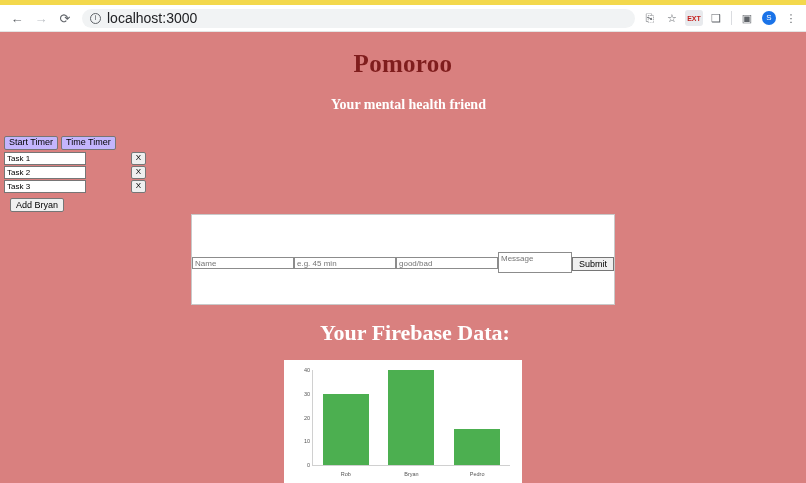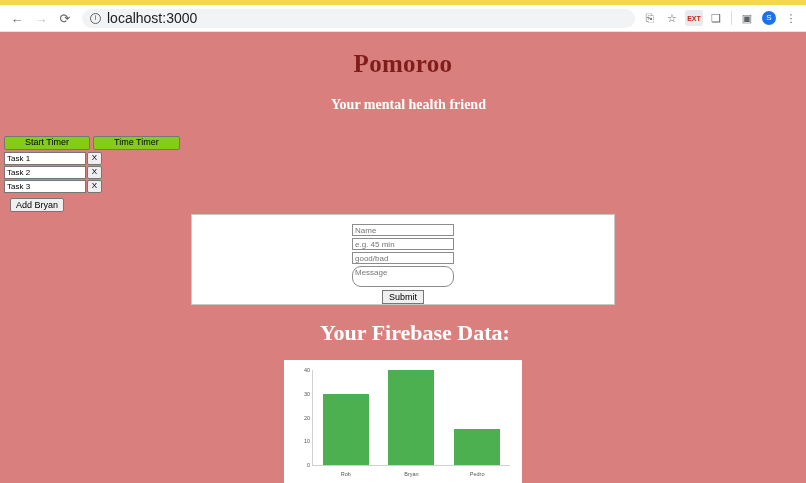--- a/index.html
+++ b/index.html
@@ -126,37 +126,38 @@
   .left-panel {
     position: absolute;
     left: 4px;
     top: 104px;
     width: 200px;
   }
   .btn-row { display: flex; gap: 3px; margin-bottom: 2px; }
   .sys-btn {
     font-family: "Liberation Sans", sans-serif;
     font-size: 9px;
-    padding: 1px 20px;
-    background: #84cc16;
+    padding: 1px 4px;
+    background: #c4b5fd;
     border: 1px solid #767676;
     border-radius: 2px;
     color: #000;
     line-height: 1.1;
   }
   .timer-readout {
     font-family: "Liberation Serif", serif;
     font-size: 11px;
     color: #000;
     margin: 0 0 1px 2px;
   }
   .task-row {
     display: flex;
     align-items: flex-start;
     margin-bottom: 1px;
+    gap: 44px;
   }
   .task-input {
     width: 82px;
     height: 13px;
     font-size: 8px;
     font-family: "Liberation Sans", sans-serif;
     padding: 0 2px;
     border: 1px solid #767676;
     background: #fff;
     color: #000;
@@ -187,21 +188,21 @@
   
   .form-card {
     position: absolute;
     left: 191px;
     top: 182px;
     width: 424px;
     height: 91px;
     background: #ffffff;
     border: 1px solid #c9c9c9;
     display: flex;
-    flex-direction: column;
+    flex-direction: row;
     align-items: center;
     padding-top: 9px;
   }
   .form-card input.f,
   .form-card textarea.f {
     width: 102px;
     font-size: 8px;
     font-family: "Liberation Sans", sans-serif;
     padding: 0 2px;
     border: 1px solid #8c8c8c;
@@ -210,21 +211,20 @@
     border-radius: 0;
     display: block;
   }
   .form-card input.f { height: 12px; margin-bottom: 2px; }
   .form-card textarea.f {
     height: 21px;
     resize: none;
     padding: 1px 2px;
     line-height: 1.2;
     margin-bottom: 3px;
-    border-radius: 9px;
   }
   .form-card input.f::placeholder,
   .form-card textarea.f::placeholder { color: #767676; }
   .submit-btn {
     font-size: 9px;
     padding: 1px 6px;
     background: #efefef;
     border: 1px solid #767676;
     border-radius: 0;
     color: #000;

